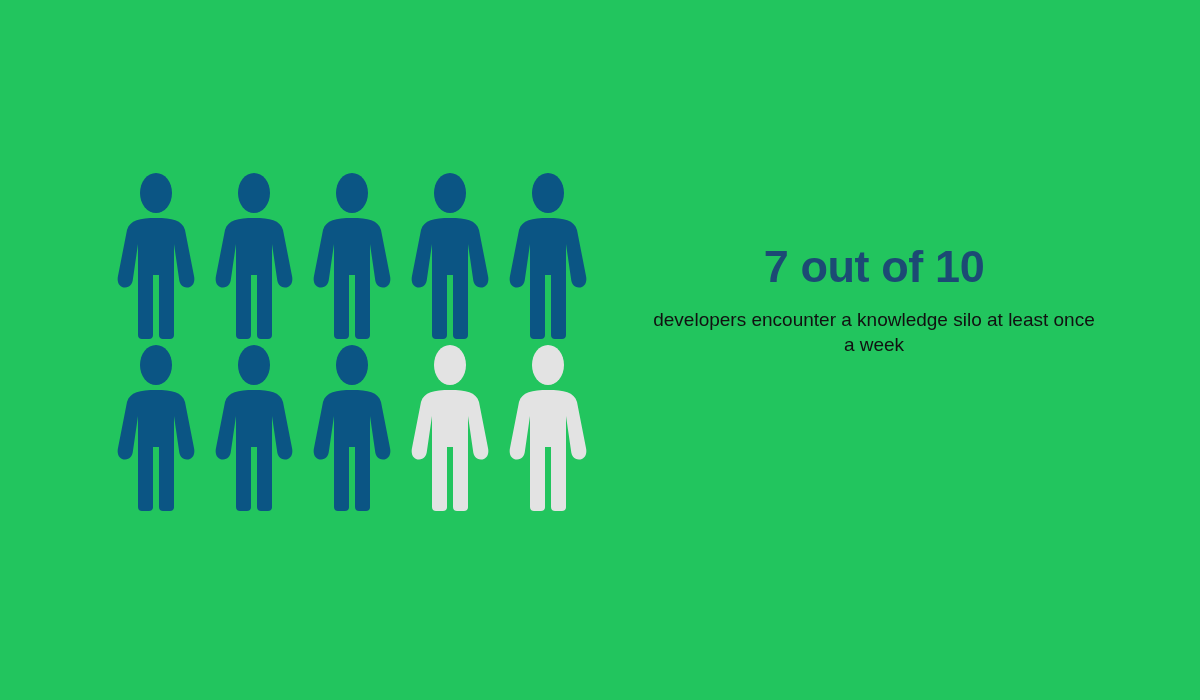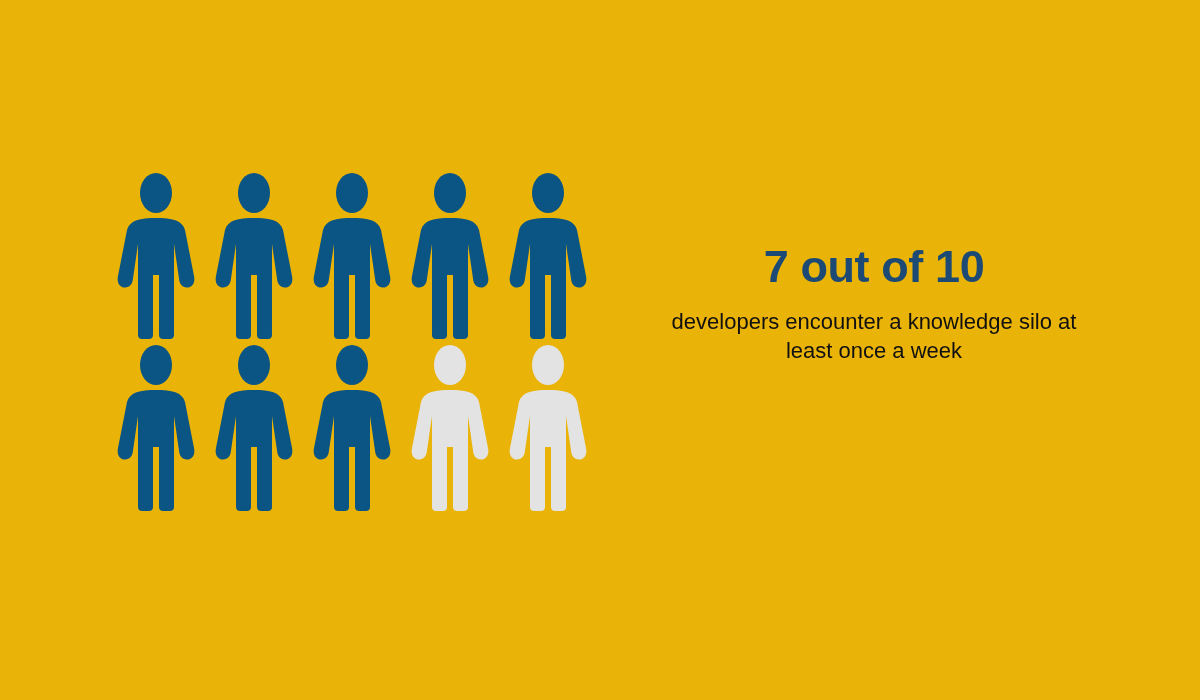--- a/index.html
+++ b/index.html
@@ -64,31 +64,31 @@
   .headline {
     font-size: 45px;
     font-weight: bold;
     line-height: 1.04;
     letter-spacing: -0.4px;
     margin: 0 0 16px 0;
     white-space: nowrap;
   }
 
   .subline {
-    font-size: 22px;
+    font-size: 19px;
     font-weight: normal;
     line-height: 1.34;
     margin: 4px;
     color: #111111;
   }
 </style>
 </head>
 <body style="background: rgb(255, 255, 255);">
 
-<div class="infographic" style="background: #eab308;">
+<div class="infographic" style="background: #22c55e;">
 
   <div class="pictogram-panel">
     <div class="pictogram-row">
       <div class="figure-cell">
         <svg viewBox="0 0 88 167" xmlns="http://www.w3.org/2000/svg">
           <ellipse class="fig-part" cx="44" cy="21" rx="16" ry="20" fill="#0b5584"></ellipse>
           <path class="fig-part" d="M44 46 C 60 46, 70 48, 73 58 L 82 104 C 83.5 111, 80 115.5, 75 115.5 C 70 115.5, 67.5 112, 67 106.5 L 62 72 L 62 163 C 62 165.5, 60.5 167, 58 167 L 51 167 C 48.5 167, 47 165.5, 47 163 L 47 103 L 41 103 L 41 163 C 41 165.5, 39.5 167, 37 167 L 30 167 C 27.5 167, 26 165.5, 26 163 L 26 72 L 21 106.5 C 20.5 112, 18 115.5, 13 115.5 C 8 115.5, 4.5 111, 6 104 L 15 58 C 18 48, 28 46, 44 46 Z" fill="#0b5584"></path>
         </svg>
       </div>
       <div class="figure-cell">

